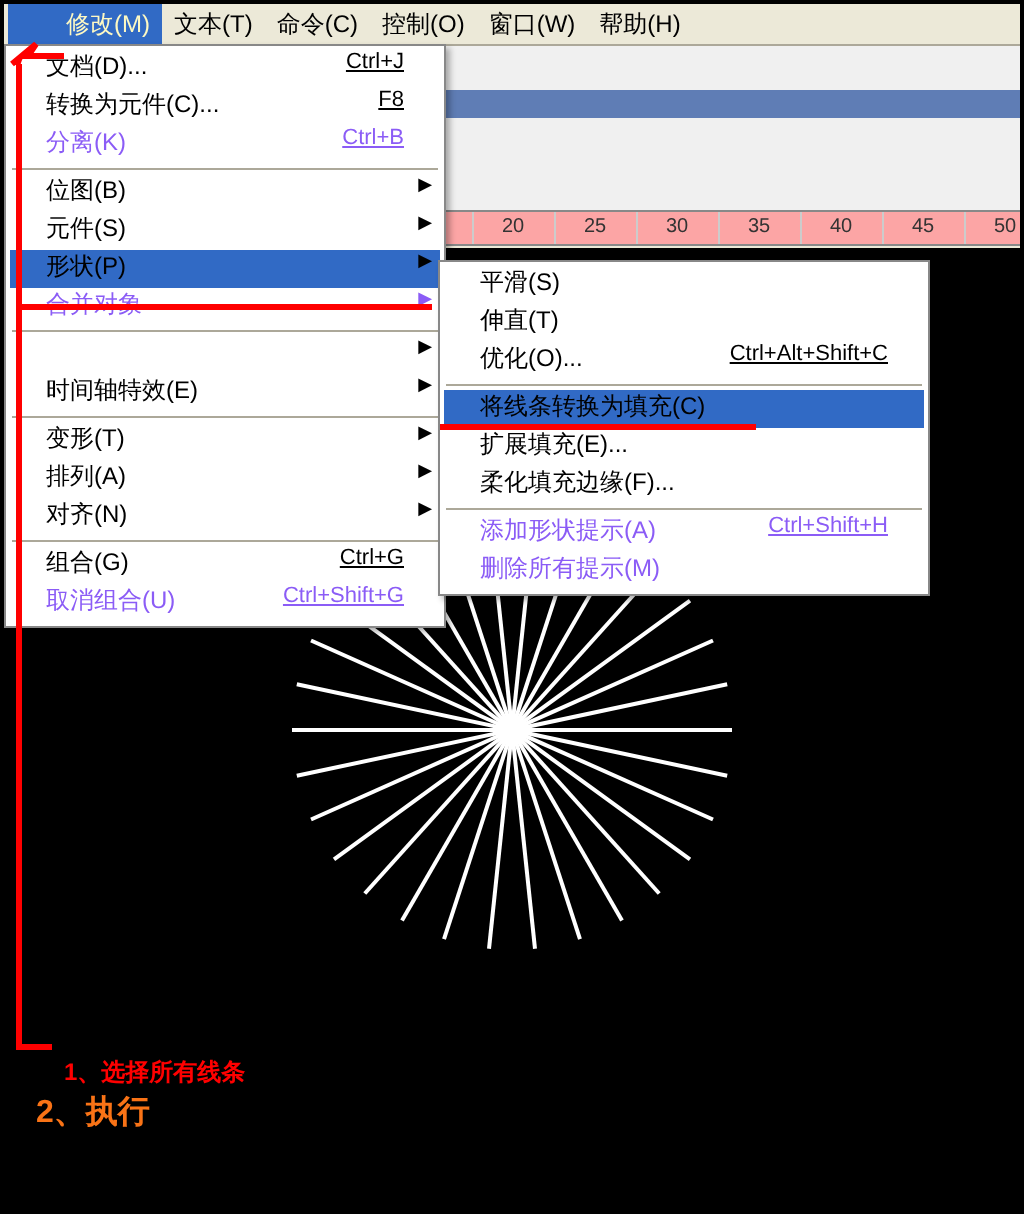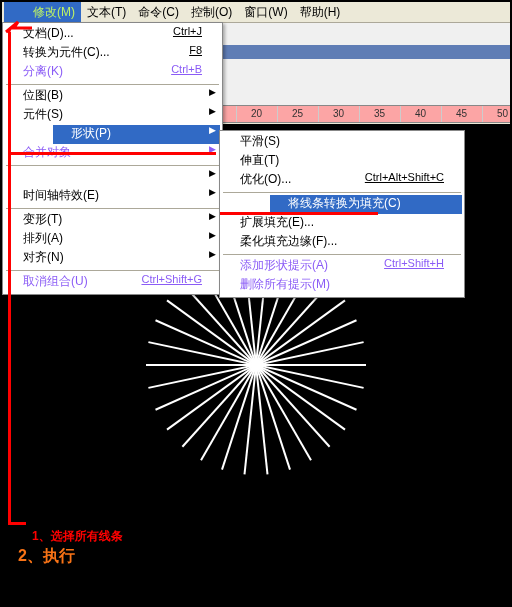--- a/index.html
+++ b/index.html
@@ -27,21 +27,21 @@
   align-items: center;
   padding: 0 2px;
   border-bottom: 1px solid #aca899;
 }
 .menubar-item {
   padding: 2px 6px;
   cursor: default;
 }
 .menubar-item.active {
   background: #316ac5;
-  color: #bef264;
+  color: #fef9c3;
   padding-left: 29px;
 }
 .timeline-area {
   height: 100px;
   background: #f0f0f0;
   position: relative;
 }
 .timeline-strip {
   background: #5f7db5;
   height: 14px;
@@ -138,22 +138,21 @@
 }
 .menu-row {
   display: flex;
   height: 19px;
   padding: 0 18px 0 18px;
   cursor: default;
   position: relative;
 }
 .menu-row.selected {
   background: #316ac5;
-  color: #ffffff;
-  margin-left: 48px;
+  color: #000000;
 }
 .menu-row.disabled {
   color: #8b5cf6;
 }
 .menu-label {
   flex: 1;
 }
 .menu-shortcut {
   color: inherit;
   font-size: 11px;
@@ -310,20 +309,24 @@
     </div>
     <div class="menu-row">
       <span class="menu-label">排列(A)</span>
       <span class="menu-arrow">▶</span>
     </div>
     <div class="menu-row">
       <span class="menu-label">对齐(N)</span>
       <span class="menu-arrow">▶</span>
     </div>
     <div class="menu-sep"></div>
+    <div class="menu-row">
+      <span class="menu-label">组合(G)</span>
+      <span class="menu-shortcut">Ctrl+G</span>
+    </div>
     <div class="menu-row disabled">
       <span class="menu-label">取消组合(U)</span>
       <span class="menu-shortcut">Ctrl+Shift+G</span>
     </div>
   </div>
 
   <div class="submenu">
     <div class="menu-row">
       <span class="menu-label">平滑(S)</span>
     </div>

